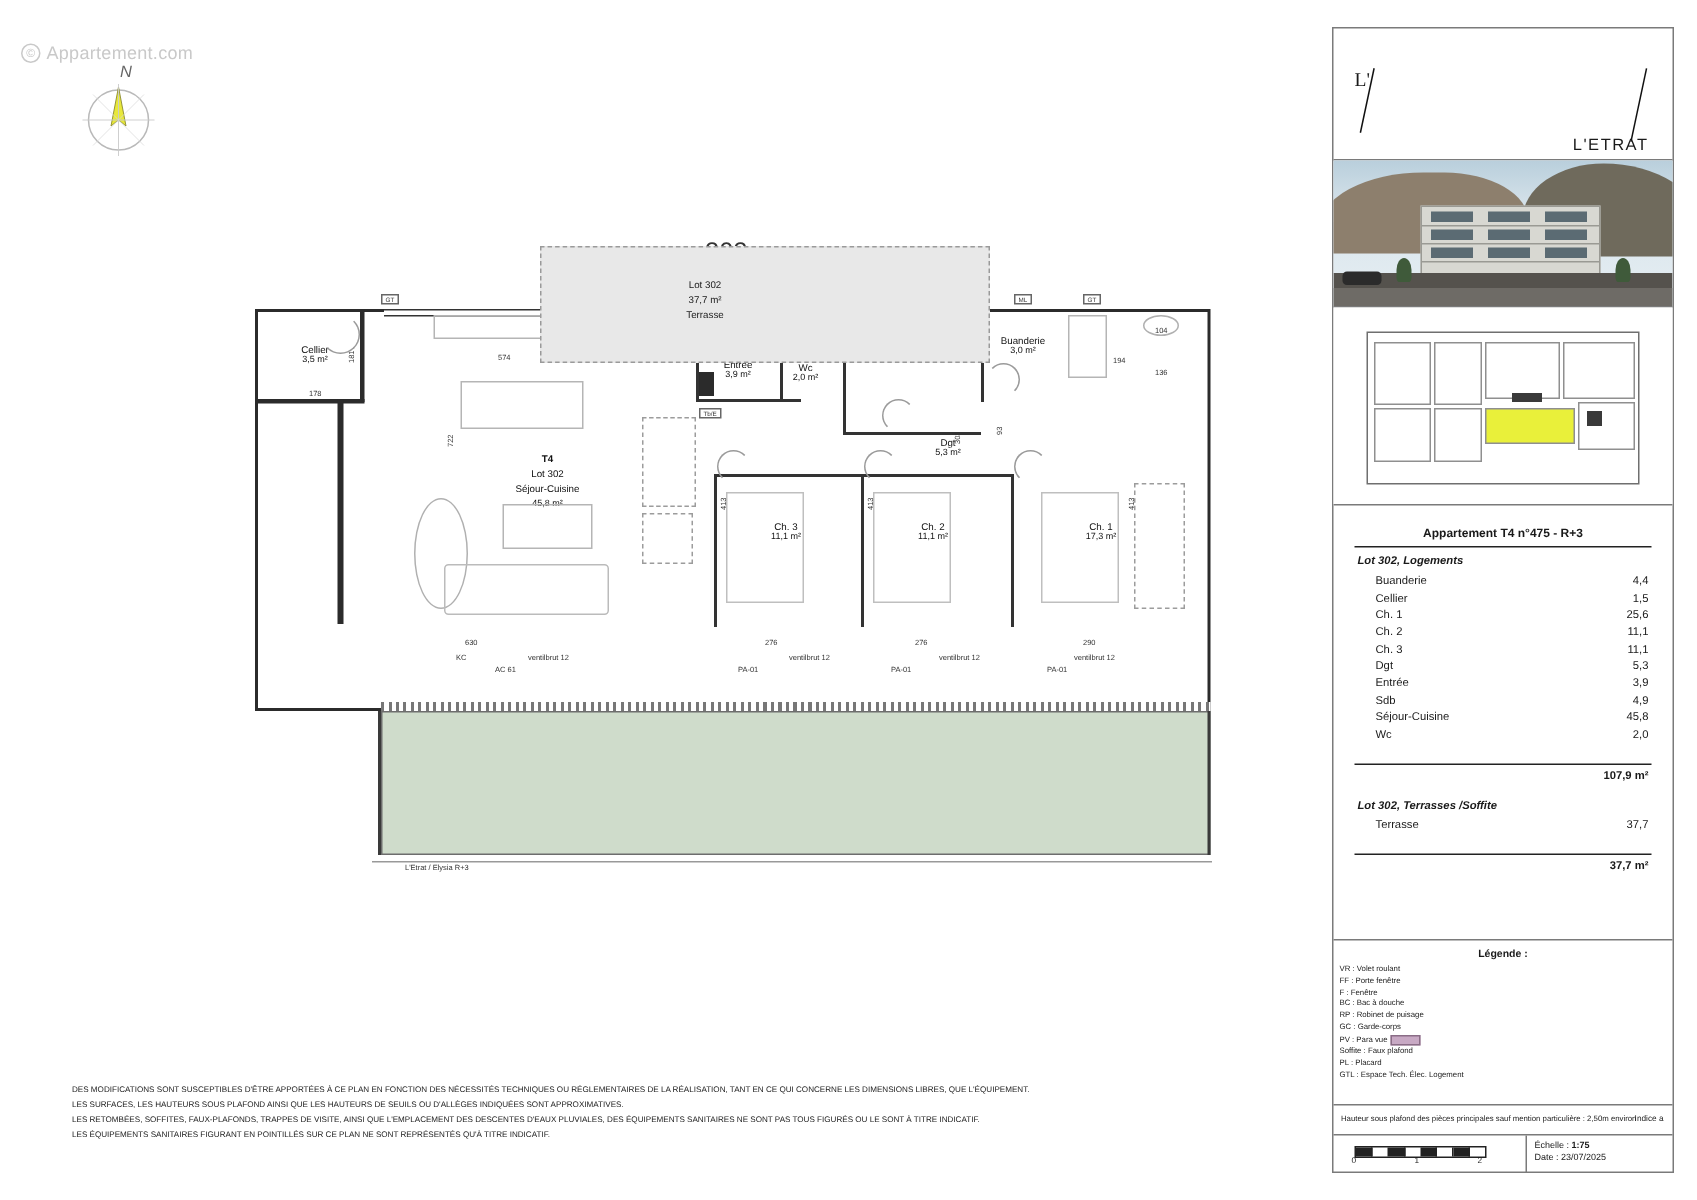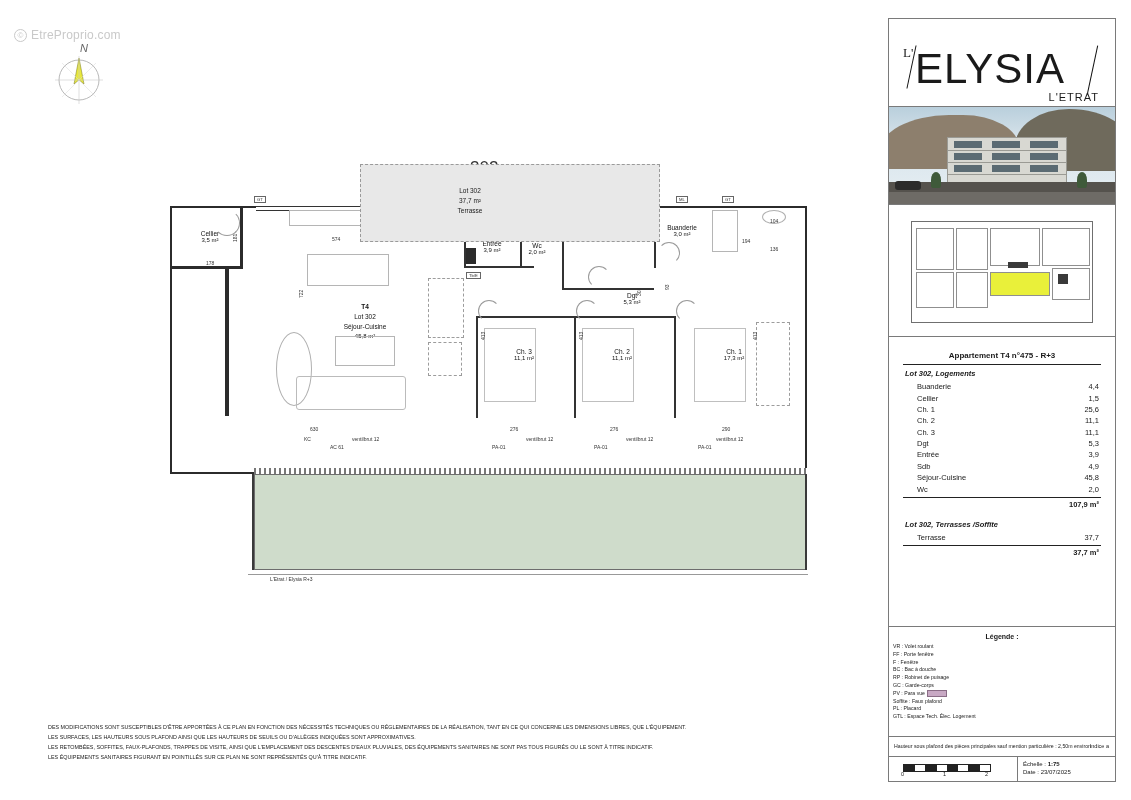--- a/index.html
+++ b/index.html
@@ -201,21 +201,21 @@
   .tb-row {
     display: flex;
     justify-content: space-between;
     padding: 1.2px 2px 1.2px 14px;
   }
   .tb-total {
     display: flex;
     justify-content: flex-end;
     font-weight: bold;
     border-top: 1px solid #222;
-    margin-top: 2px;
+    margin-top: 14px;
     padding: 2px 2px 1px 0;
   }
   .tb-gap { height: 6px; }
   
   .partners {
     position: absolute;
     left: 889px; top: 627px;
     width: 226px; height: 110px;
     border-bottom: 1px solid #7a7a7a;
     box-sizing: border-box;
@@ -453,21 +453,21 @@
     background: repeating-linear-gradient(90deg,#777 0 2px, #fff 2px 5px);
   }
 </style>
 </head>
 <body>
 
 <div class="page">
 
   <div class="watermark">
     <span class="c">©</span>
-    <span>EtreProprio.com</span>
+    <span>Appartement.com</span>
   </div>
 
   <div class="compass">
     <div class="n">N</div>
     <svg width="62" height="62" viewBox="0 0 62 62">
       <circle cx="31" cy="34" r="20" fill="none" stroke="#b9b9b9" stroke-width="1"></circle>
       <polygon points="31,12 36,38 31,34 26,38" fill="#e8e83a" stroke="#8a8a30" stroke-width=".6"></polygon>
       <line x1="31" y1="10" x2="31" y2="58" stroke="#c9c9c9" stroke-width=".6"></line>
       <line x1="7" y1="34" x2="55" y2="34" stroke="#c9c9c9" stroke-width=".6"></line>
       <line x1="14" y1="17" x2="48" y2="51" stroke="#d8d8d8" stroke-width=".5"></line>
@@ -635,21 +635,20 @@
     <div>DES MODIFICATIONS SONT SUSCEPTIBLES D'ÊTRE APPORTÉES À CE PLAN EN FONCTION DES NÉCESSITÉS TECHNIQUES OU RÉGLEMENTAIRES DE LA RÉALISATION, TANT EN CE QUI CONCERNE LES DIMENSIONS LIBRES, QUE L'ÉQUIPEMENT.</div>
     <div>LES SURFACES, LES HAUTEURS SOUS PLAFOND AINSI QUE LES HAUTEURS DE SEUILS  OU D'ALLÈGES INDIQUÉES SONT APPROXIMATIVES.</div>
     <div>LES RETOMBÉES, SOFFITES, FAUX-PLAFONDS, TRAPPES DE VISITE, AINSI QUE L'EMPLACEMENT DES DESCENTES D'EAUX PLUVIALES, DES ÉQUIPEMENTS SANITAIRES NE SONT PAS TOUS FIGURÉS OU LE SONT À TITRE INDICATIF.</div>
     <div>LES ÉQUIPEMENTS SANITAIRES FIGURANT EN POINTILLÉS SUR CE PLAN NE SONT REPRÉSENTÉS QU'À TITRE INDICATIF.</div>
   </div>
 
   <div class="rpanel"></div>
 
   <div class="logo-box">
     <div class="logo-l">L'</div>
-    <div class="logo-main" style="left:26px;">ELYSIA</div>
     <div class="logo-rule"></div>
     <div class="logo-rule2"></div>
     <div class="logo-sub">L'ETRAT</div>
   </div>
 
   <div class="photo">
     <div class="sky"></div>
     <div class="hill"></div>
     <div class="hill2"></div>
     <div class="bldg">

